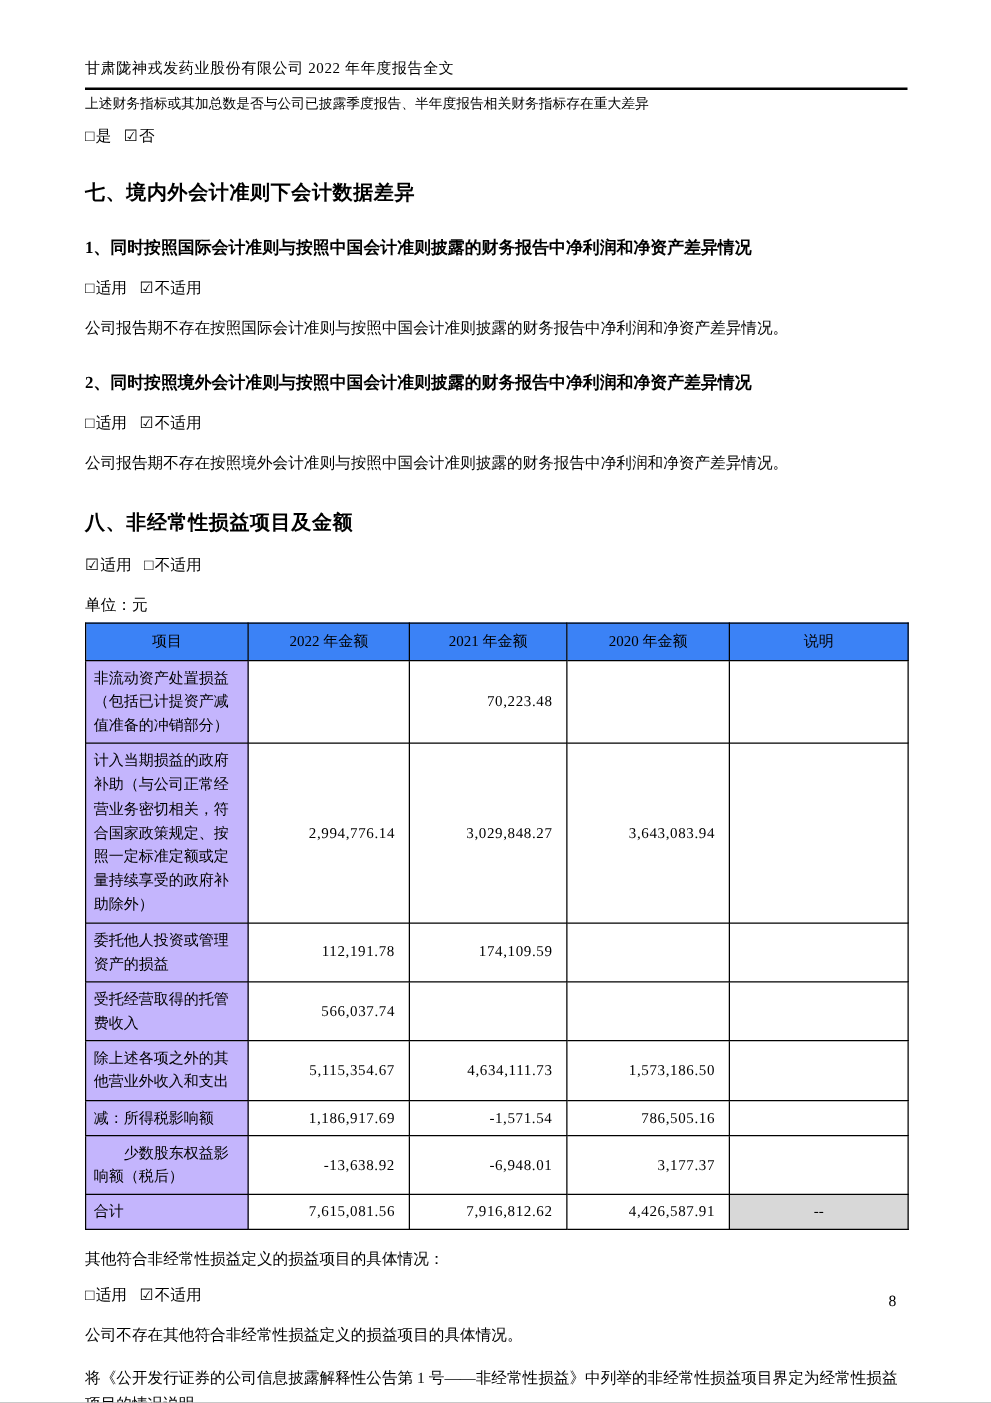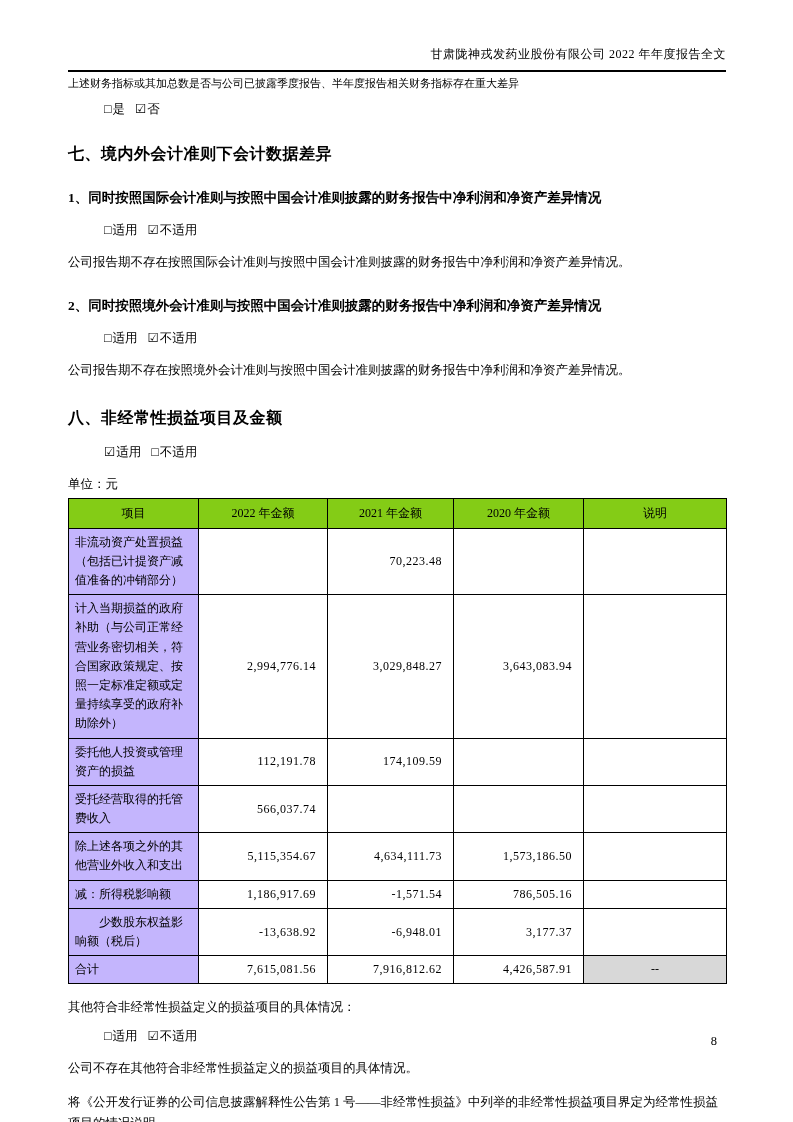--- a/index.html
+++ b/index.html
@@ -3,39 +3,39 @@
 <meta charset="utf-8">
 <style>
   html,body {margin:0; padding:0; background:#9e9e9e;}
   .page {
     width:793px; height:1122px; background:#ffffff; margin:0 auto; position:relative;
     font-family:"Liberation Serif","DejaVu Serif",serif; color:#000; overflow:hidden;
   }
   .content {padding:0 67px 0 68px;}
   .doc-header {
     padding-top:46px; padding-bottom:7px; border-bottom:2px solid #000;
-    text-align:right; font-size:12px; letter-spacing:0.5px;
+    font-size:12px; letter-spacing:0.5px;
   }
   p {margin:0;}
   .body-line {font-size:11px; line-height:1.65; margin-top:2px;}
-  .check-line {font-size:12.5px; margin-top:9px;margin-left:36px;}
+  .check-line {font-size:12.5px; margin-top:9px;}
   .check-line .opt {margin-right:10px;}
   .check-line .box {margin-right:1px;}
   .note-line {font-size:12.5px; line-height:1.7; margin-top:13px;}
   h1.sec {font-size:16px; font-weight:bold; margin:26px 0 0 0; letter-spacing:0.5px;}
   h2.sub {font-size:13.5px; font-weight:bold; margin:24px 0 0 0;}
   .after-title-gap {margin-top:15px;}
   .unit-line {text-align:left; font-size:12.5px; margin:15px 0 5px 0;}
   table.fin {
     width:100%; border-collapse:collapse; border:1.5px solid #000;
     font-size:12px; table-layout:fixed;
   }
   table.fin th, table.fin td {border:1px solid #000; vertical-align:middle;}
   table.fin th {
-    background:#84cc16; font-weight:normal; text-align:center; padding:6px 2px;
+    background:#3b82f6; font-weight:normal; text-align:center; padding:6px 2px;
   }
   table.fin td.item {
     background:#c4b5fd; text-align:left; padding:4px 6px; line-height:1.6;
   }
   table.fin td.num {text-align:right; padding:4px 11px 4px 4px; letter-spacing:0.5px;}
   table.fin td.note {text-align:center; padding:4px 2px;}
   table.fin td.total-note {background:#d8d8d8;}
   .page-number {position:absolute; top:1034px; right:76px; font-size:12.5px;}
 </style>
 </head>

